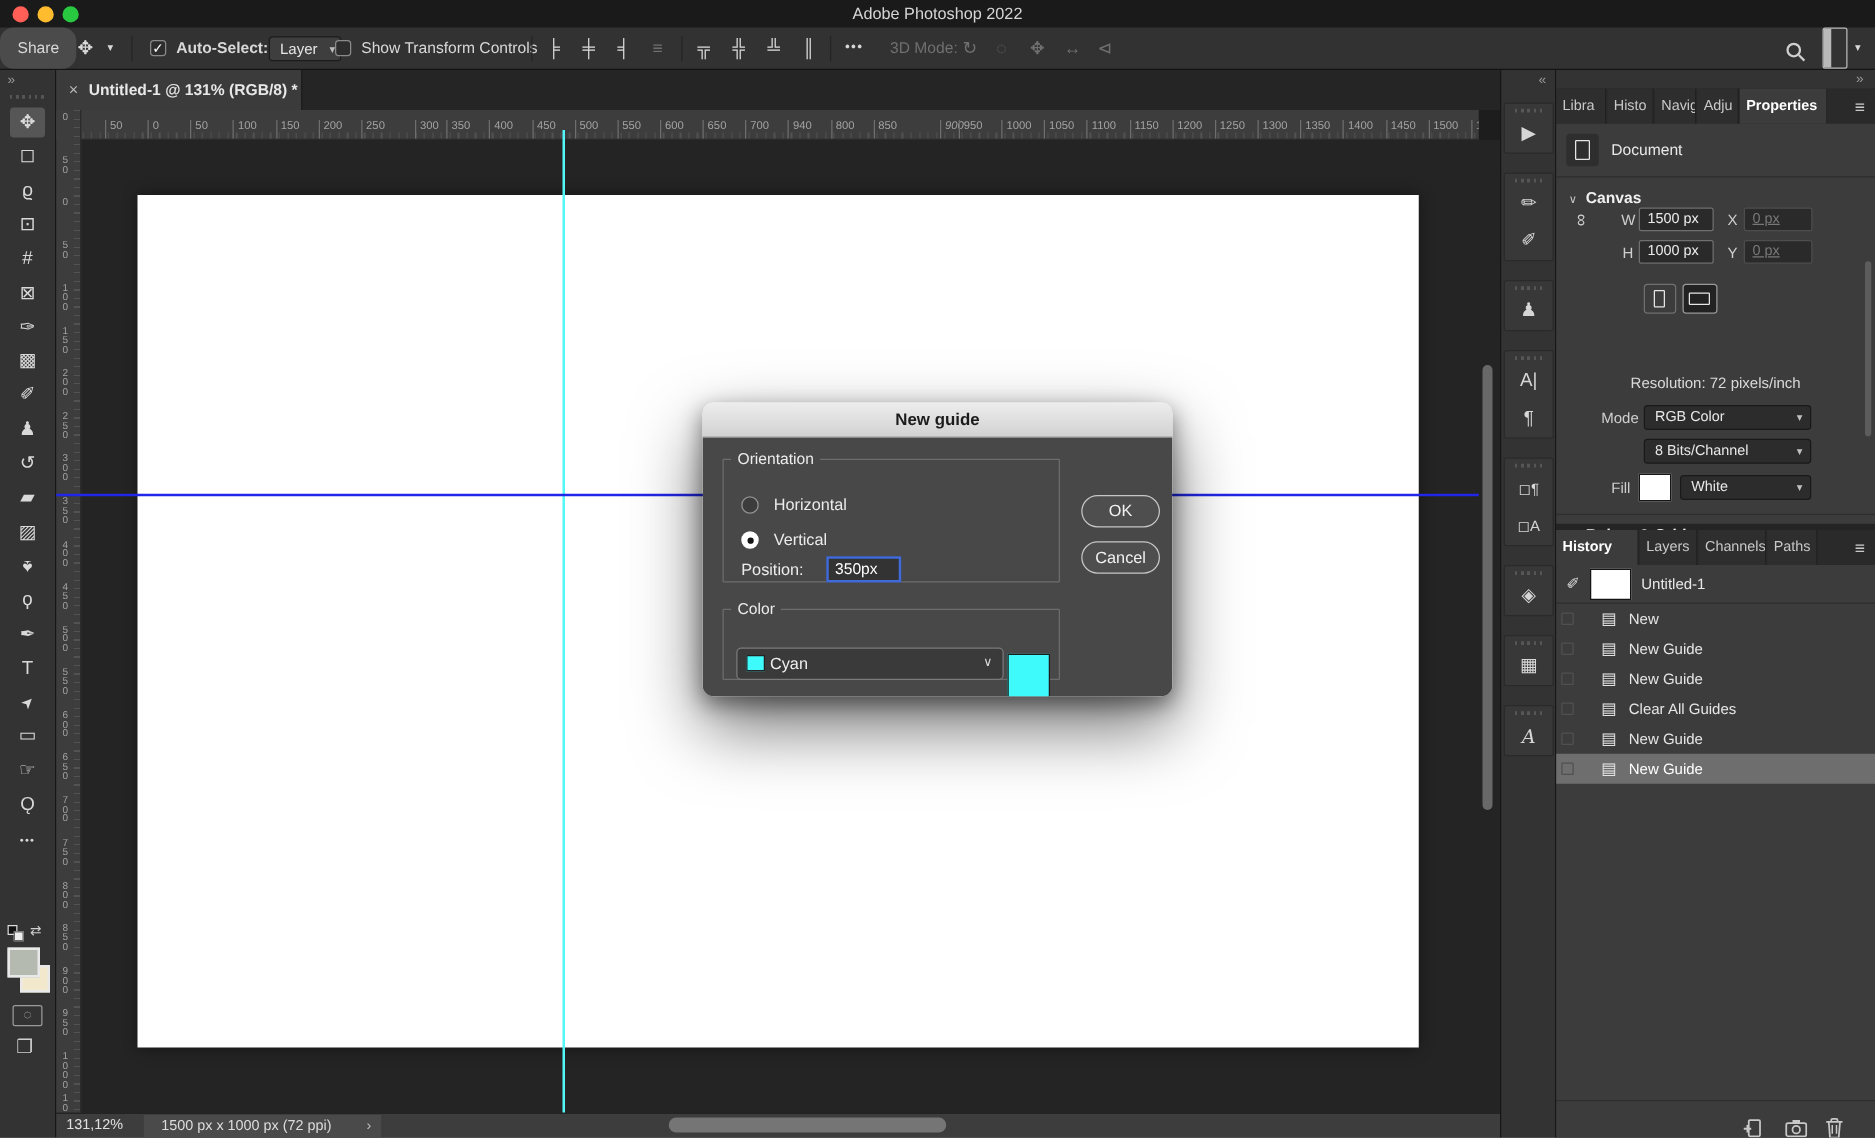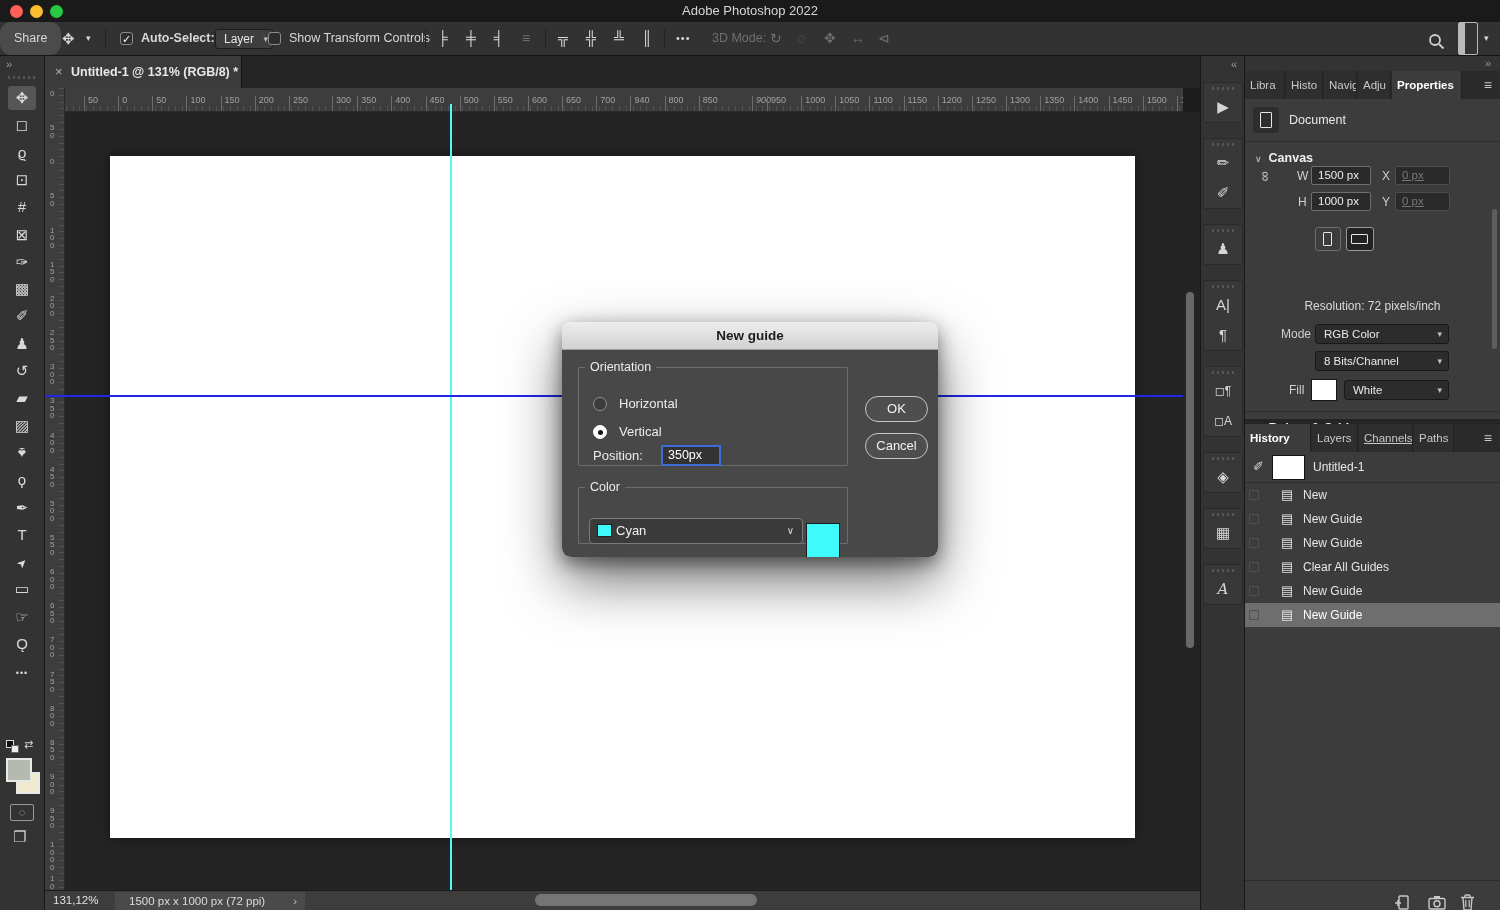--- a/index.html
+++ b/index.html
@@ -456,21 +456,21 @@
       <div class="divider" style="top:312px"></div>
       <div class="secTitle" style="left:10px;top:322px"><span class="secChev">∨</span><span>Rulers &amp; Grids</span></div>
       <span id="propscroll" class="abs"></span>
     </div>
 
     <div id="histpanel" class="abs">
       <div id="histtabs" class="abs">
         <span class="menuGlyph">≡</span>
       <span class="dtab active" style="left: 0px; width: 66px;">History</span>
           <span class="dtab" style="left: 67px; width: 46px;">Layers</span>
-          <span class="dtab" style="left: 114px; width: 54px; text-decoration: underline;">Channels</span>
+          <span class="dtab" style="left: 114px; width: 54px;">Channels</span>
           <span class="dtab" style="left: 169px; width: 40px;">Paths</span>
         </div>
       <div id="snaprow" class="abs">
         <span class="srcIcon">✐</span>
         <span class="thumb"></span>
         <span class="lbl">Untitled-1</span>
       </div>
       <div id="histrows">
           <div class="hrow" style="top: 59px;">
             <span class="well"></span>

